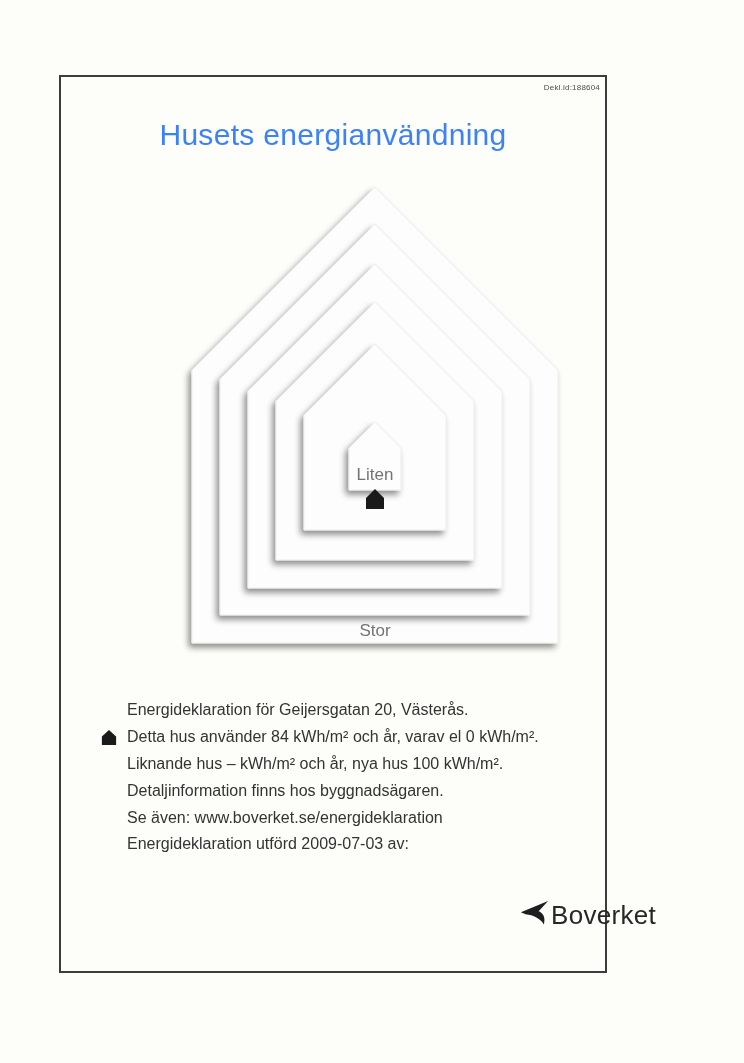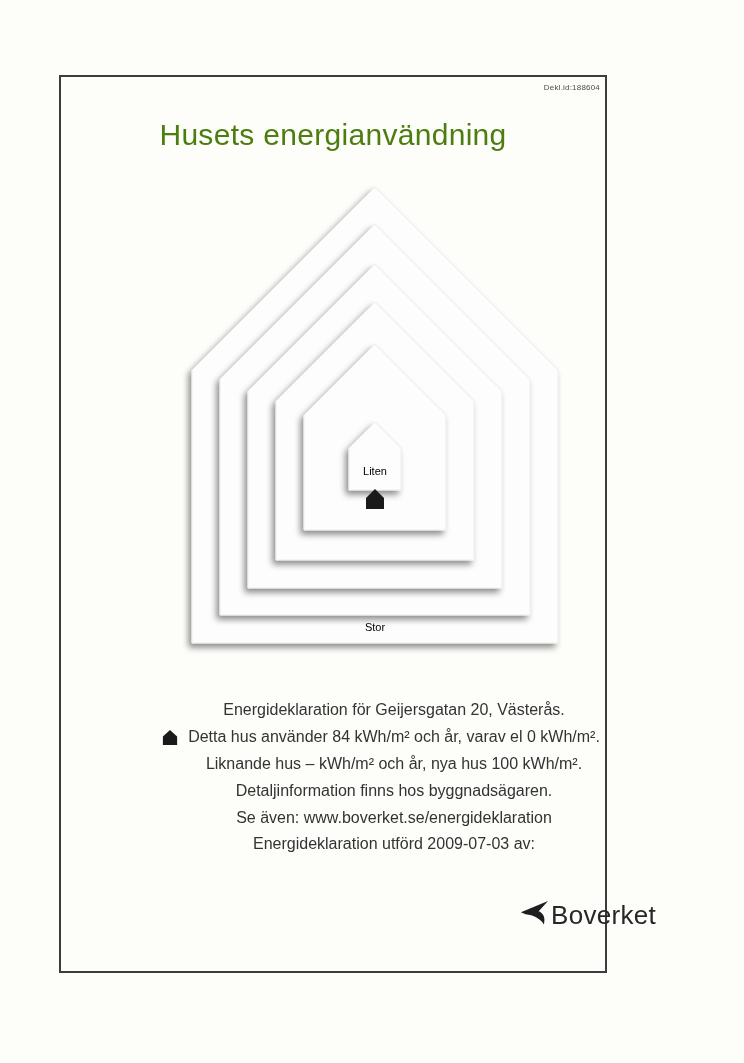--- a/index.html
+++ b/index.html
@@ -32,53 +32,52 @@
     letter-spacing: 0.2px;
   }
   .title {
     position: absolute;
     top: 41px;
     left: 0;
     width: 100%;
     text-align: center;
     font-size: 30px;
     font-weight: 400;
-    color: #4d7c0f;
+    color: #3b82f6;
     letter-spacing: 0.3px;
   }
   .figure-svg {
     position: absolute;
     left: 0;
     top: 0;
     width: 627px;
     height: 898px;
     pointer-events: none;
   }
   .scale-label {
     position: absolute;
     width: 90px;
     text-align: center;
-    font-size: 11px;
-    color: #000000;
+    font-size: 17px;
+    color: #737373;
   }
   .liten-label { left: 269px; top: 388px; }
   .stor-label  { left: 269px; top: 544px; }
   .bodytext {
     position: absolute;
     left: 40px;
     top: 620px;
     width: 560px;
   }
   .bodyrow {
     display: flex;
     align-items: center;
     height: 26.8px;
     font-size: 16px;
     color: #333333;
-    justify-content: center;
   }
   .bullet-slot {
     width: 26px;
     flex: 0 0 26px;
     display: flex;
     align-items: center;
   }
   .logo {
     position: absolute;
     left: 458px;

